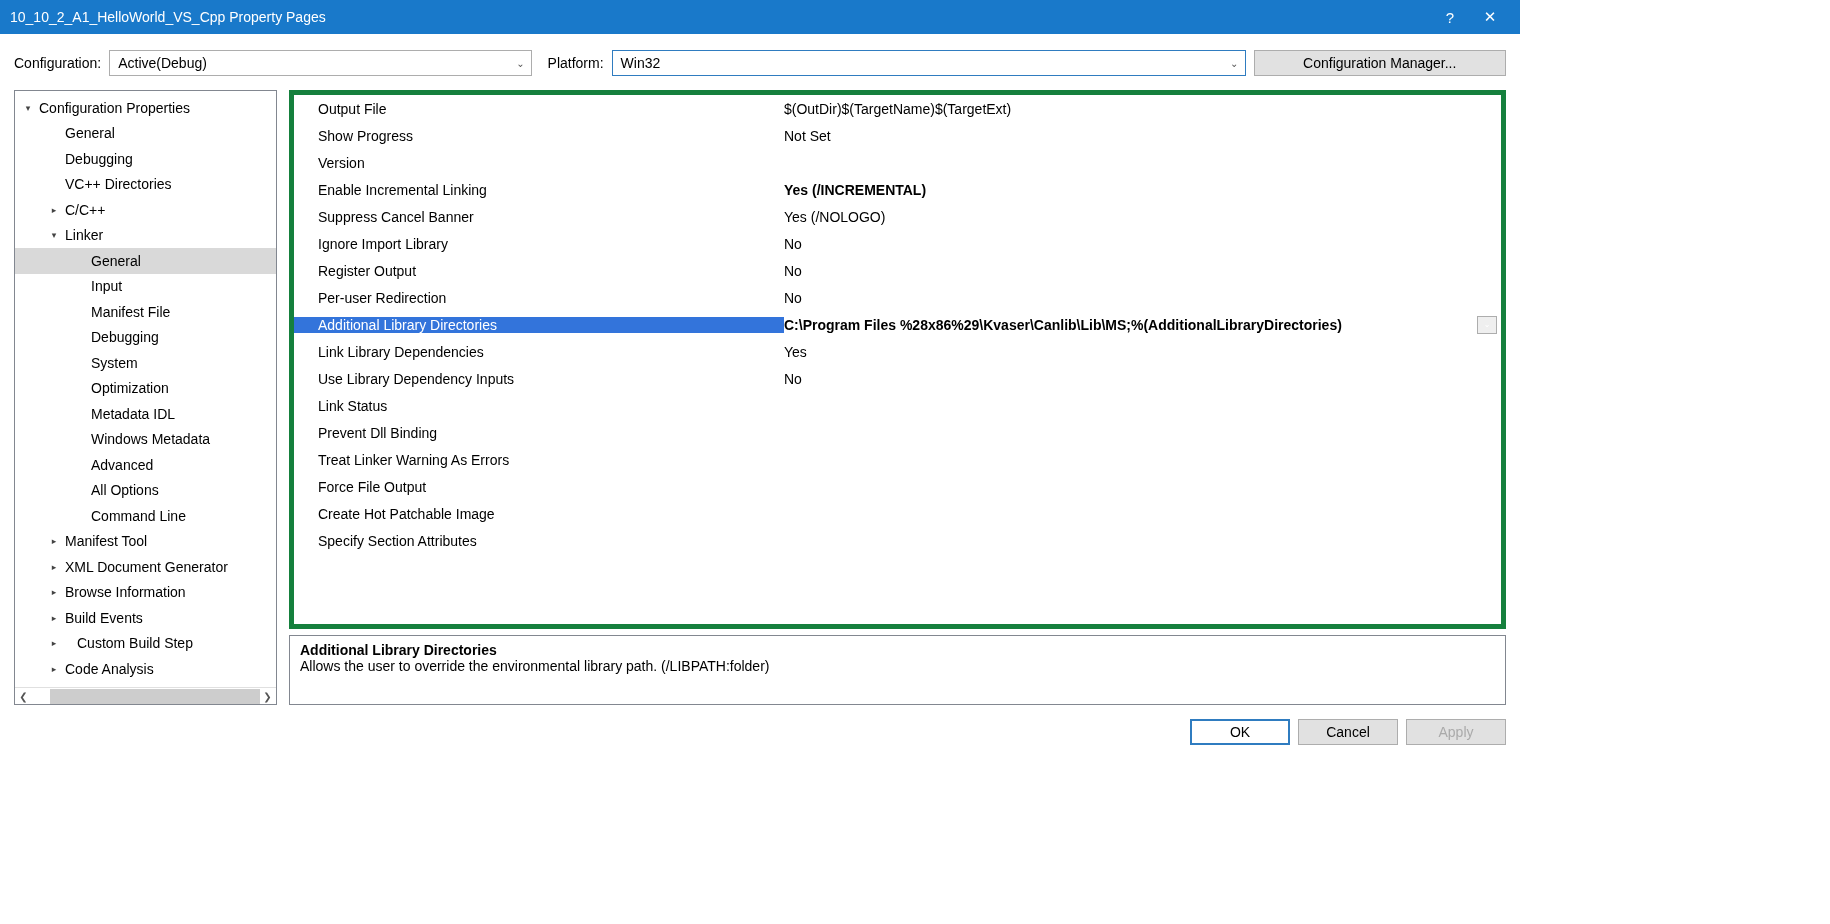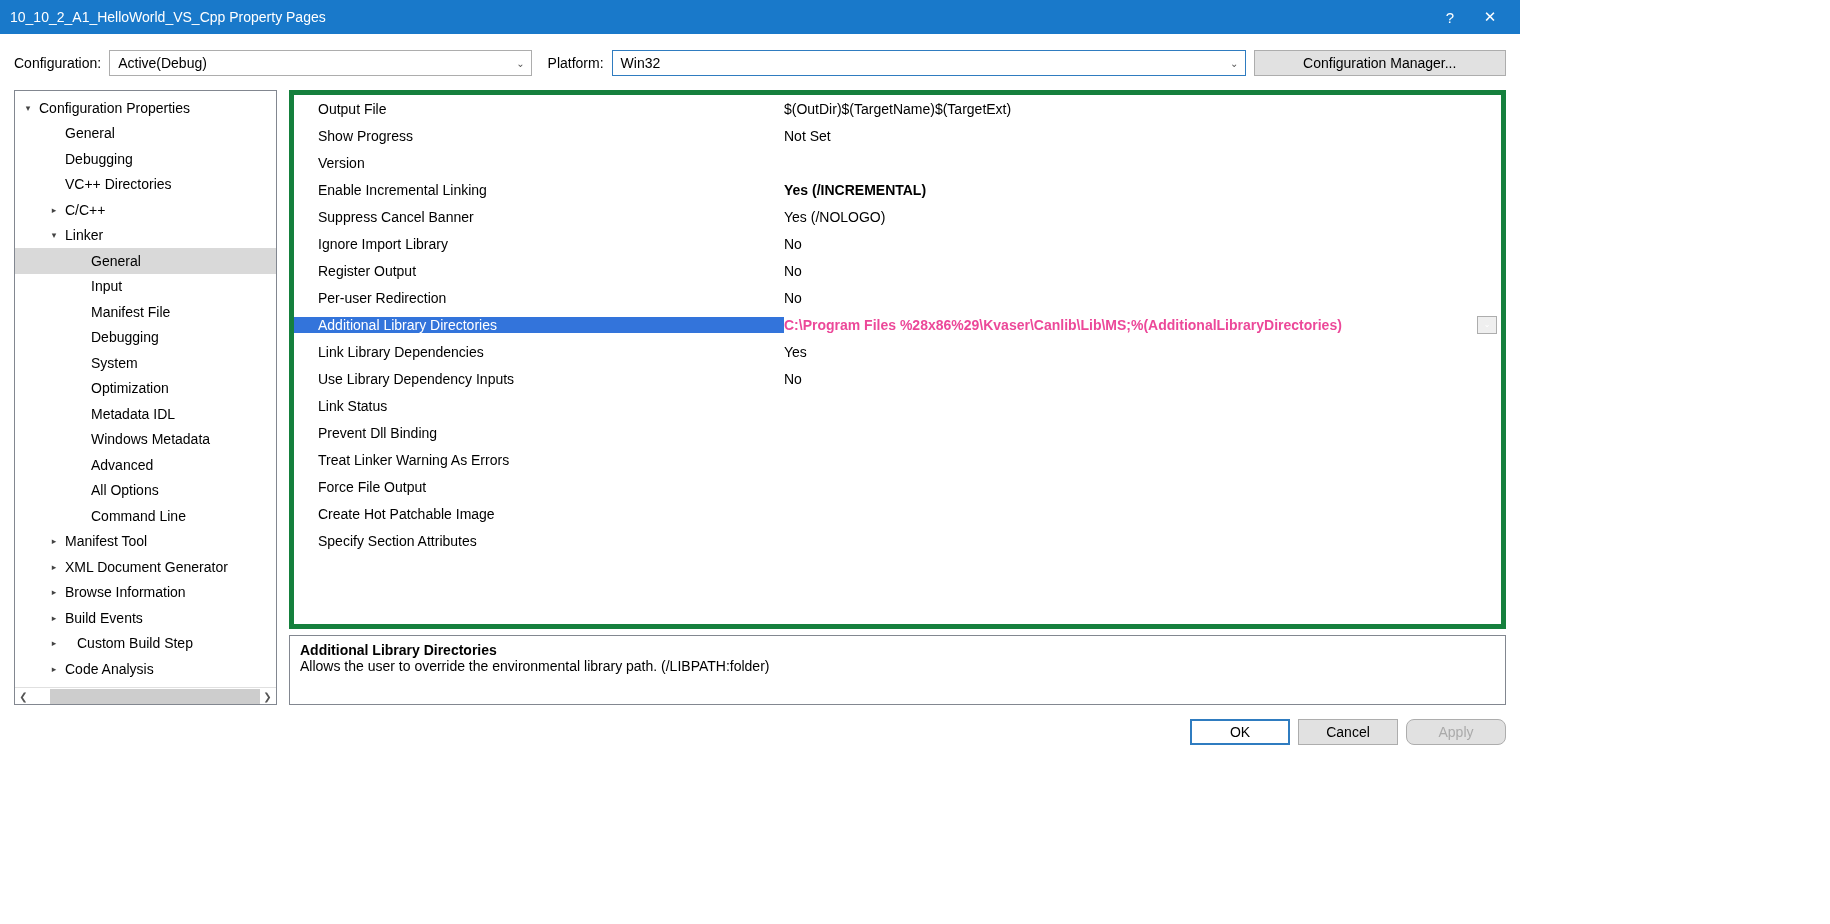--- a/index.html
+++ b/index.html
@@ -120,38 +120,38 @@
     height: 27px;
     align-items: center;
     font-size: 14px;
     cursor: pointer;
   }
   .prop-row .name { width: 490px; padding-left: 24px; }
   .prop-row .value { flex: 1; padding-right: 28px; }
   .prop-row .dd { width: 20px; height: 18px; border: 1px solid #adadad; background: #efefef; display:flex; align-items:center; justify-content:center; font-size:8px; margin-right:4px; }
   .prop-row.selected { color: #fff; }
   .prop-row.selected .name { background: #3374db; color:#fff; font-weight: normal;}
-  .prop-row.selected .value { font-weight: bold; color:#ec4899;}
+  .prop-row.selected .value { font-weight: bold; color:#000000;}
   .bold { font-weight: bold; }
   .help {
     border: 1px solid #828790;
     padding: 6px 10px 10px 10px;
     height: 70px;
     font-size: 14px;
   }
   .help .hname { font-weight: bold; }
   .footer {
     display: flex;
     justify-content: flex-end;
     gap: 8px;
     padding: 14px 14px 0 14px;
   }
   .footer .btn { width: 100px; }
   .footer .btn.primary { border-color: #2f7cc0; background: #fff; border-width:2px;}
-  .footer .btn.disabled { color: #aaa; cursor: default; border-radius: 8px; }
+  .footer .btn.disabled { color: #aaa; cursor: default; }
 </style>
 </head>
 <body>
 
 <div class="titlebar">
   <span class="title">10_10_2_A1_HelloWorld_VS_Cpp Property Pages</span>
   <span class="tb-btn">?</span>
   <span class="tb-btn">✕</span>
 </div>
 

